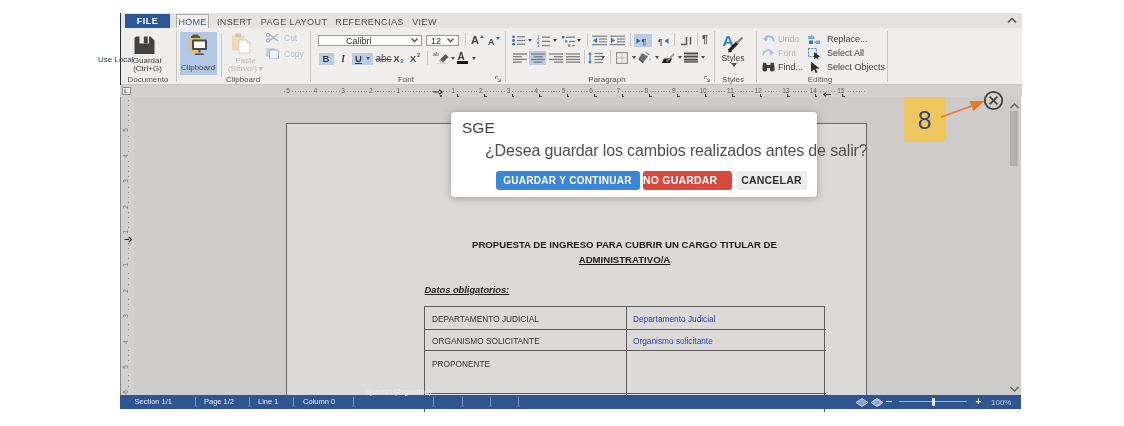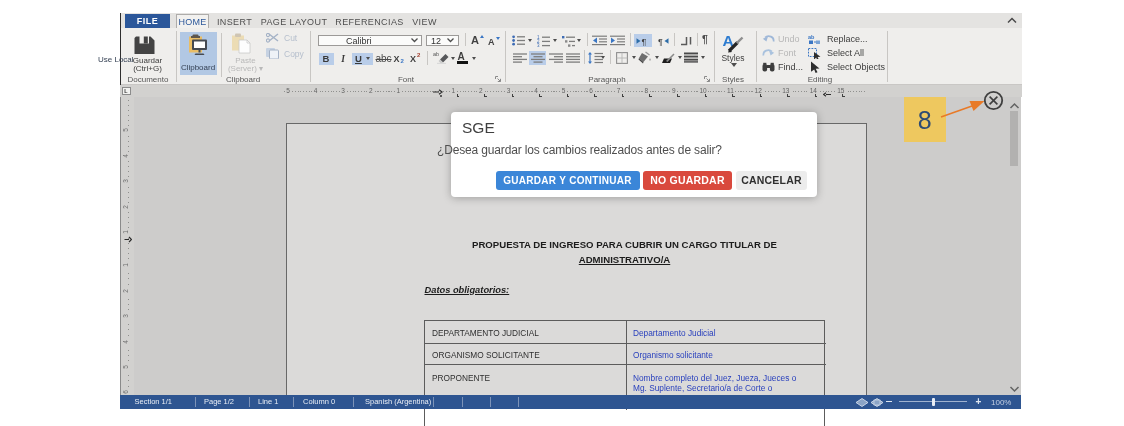--- a/index.html
+++ b/index.html
@@ -338,37 +338,36 @@
 <div class="abs" style="left:121.5px;top:312px;width:8px;height:8px;font-size:6.5px;line-height:8px;color:#6f6f6f;background:#d2d1cf;text-align:center;transform:rotate(-90deg)">3</div>
 <div class="abs" style="left:121.5px;top:337.5px;width:8px;height:8px;font-size:6.5px;line-height:8px;color:#6f6f6f;background:#d2d1cf;text-align:center;transform:rotate(-90deg)">4</div>
 <div class="abs" style="left:121.5px;top:363px;width:8px;height:8px;font-size:6.5px;line-height:8px;color:#6f6f6f;background:#d2d1cf;text-align:center;transform:rotate(-90deg)">5</div>
 <div class="abs" style="left:121.5px;top:388.4px;width:8px;height:8px;font-size:6.5px;line-height:8px;color:#6f6f6f;background:#d2d1cf;text-align:center;transform:rotate(-90deg)">6</div>
 <svg class="abs" style="left:123.5px;top:236px" width="8" height="7" viewBox="0 0 8 7">
     <path d="M0.5 3.5 L5 3.5 M5 1 L7.5 3.5 L5 6" stroke="#2b2b2b" stroke-width="1.2" fill="none"></path>
   </svg>
 <div class="abs" style="left:286px;top:123px;width:581px;height:272px;background:#dbdad9;border:1px solid #686868;border-bottom:none;box-sizing:border-box"></div>
 <div class="abs" style="left:424px;top:236.5px;width:401px;text-align:center;font-size:9.6px;line-height:15px;font-weight:bold;color:#1c1c1c"><span style="">PROPUESTA DE INGRESO PARA CUBRIR UN CARGO TITULAR DE</span><br><span style="text-decoration:underline">ADMINISTRATIVO/A</span></div>
 <div class="abs" style="left:424.5px;top:284.5px;font-size:9.3px;line-height:11px;font-weight:bold;font-style:italic;text-decoration:underline;color:#1c1c1c">Datos obligatorios:</div>
-<div class="abs" style="left:424px;top:320px;width:401px;height:106px;border:1px solid #5c5c5c;border-bottom:none;box-sizing:border-box">
+<div class="abs" style="left:424px;top:306px;width:401px;height:106px;border:1px solid #5c5c5c;border-bottom:none;box-sizing:border-box">
 <div class="abs" style="left:200.5px;top:0;width:1px;height:89px;background:#5c5c5c"></div>
 <div class="abs" style="left:0;top:21.8px;width:401px;height:1px;background:#5c5c5c"></div>
 <div class="abs" style="left:0;top:43.3px;width:401px;height:1px;background:#5c5c5c"></div>
 <div class="abs" style="left:0;top:86.3px;width:401px;height:1px;background:#5c5c5c"></div>
 <div class="abs" style="left:7px;top:7px;font-size:8.3px;color:#2f2f2f">DEPARTAMENTO JUDICIAL</div>
 <div class="abs" style="left:208px;top:7px;font-size:8.3px;color:#2a41bd">Departamento Judicial</div>
 <div class="abs" style="left:7px;top:29px;font-size:8.3px;color:#2f2f2f">ORGANISMO SOLICITANTE</div>
 <div class="abs" style="left:208px;top:29px;font-size:8.3px;color:#2a41bd">Organismo solicitante</div>
 <div class="abs" style="left:7px;top:51.5px;font-size:8.3px;color:#2f2f2f">PROPONENTE</div>
-<div class="abs" style="left:208px;top:51.5px;width:195px;font-size:8.3px;line-height:10.6px;color:#2a41bd">Nombre completo del Juez, Jueza, Jueces o<br>Mg. Suplente, Secretario/a de Corte o<br>Director/a Oficina Corte.</div>
 </div>
 <div class="abs" style="left:450.5px;top:111.5px;width:366px;height:85px;background:#ffffff;border-radius:4px;box-shadow:0 1px 8px rgba(0,0,0,0.28)"></div>
 <div class="abs" style="left:462px;top:119.5px;font-size:15.5px;line-height:16.5px;color:#3f3f3f;white-space:nowrap;">SGE</div>
-<div class="abs" style="left:437px;top:145px;font-size:12px;line-height:11.9px;color:#4f4f4f;white-space:nowrap;letter-spacing:-0.15px">¿Desea guardar los cambios realizados antes de salir?</div>
+<div class="abs" style="left:485px;top:145px;font-size:16px;line-height:11.9px;color:#4f4f4f;white-space:nowrap;letter-spacing:-0.15px">¿Desea guardar los cambios realizados antes de salir?</div>
 <div class="abs" style="left:495.5px;top:170.5px;width:144px;height:19.5px;background:#3b86d8;border-radius:3px;color:#fff;font-size:10px;font-weight:bold;text-align:center;line-height:19.5px;letter-spacing:0.3px">GUARDAR Y CONTINUAR</div>
-<div class="abs" style="left:643px;top:170.5px;width:89px;height:19.5px;background:#d9493d;border-radius:3px;color:#fff;font-size:10.5px;font-weight:bold;text-align:center;line-height:19.5px;letter-spacing:0.2px">NO GUARDAR</div>
+<div class="abs" style="left:643px;top:170.5px;width:89px;height:19.5px;background:#d9493d;border-radius:3px;color:#fff;font-size:10.5px;font-weight:bold;text-align:left;line-height:19.5px;letter-spacing:0.2px">NO GUARDAR</div>
 <div class="abs" style="left:736px;top:170.5px;width:71px;height:19.5px;background:#ececec;border-radius:3px;color:#2f2f2f;font-size:10.5px;font-weight:bold;text-align:center;line-height:19.5px;letter-spacing:0.2px">CANCELAR</div>
 <div class="abs" style="left:904px;top:97px;width:41.5px;height:45px;background:#eec85f;color:#2d4b73;font-size:25px;text-align:center;line-height:46px">8</div>
 <svg class="abs" style="left:938px;top:94px" width="50" height="26" viewBox="0 0 50 26">
     <line x1="3" y1="23" x2="34" y2="12" stroke="#e87a28" stroke-width="1.6"></line>
     <polygon points="46.5,7 35.5,17.1 31.5,6.9" fill="#e87a28"></polygon>
   </svg>
 <svg class="abs" style="left:983px;top:89.5px" width="21" height="21" viewBox="0 0 21 21">
     <circle cx="10.5" cy="10.5" r="8.7" fill="none" stroke="#3f3f3f" stroke-width="1.8"></circle>
     <line x1="6.6" y1="6.6" x2="14.4" y2="14.4" stroke="#3f3f3f" stroke-width="1.6"></line>
     <line x1="14.4" y1="6.6" x2="6.6" y2="14.4" stroke="#3f3f3f" stroke-width="1.6"></line>
@@ -378,21 +377,21 @@
   </svg>
 <div class="abs" style="left:1009.5px;top:111px;width:8px;height:55px;background:#b2b1b0"></div>
 <svg class="abs" style="left:1008.5px;top:385px" width="11" height="8" viewBox="0 0 11 8">
     <path d="M1.5 2 L5.5 6 L9.5 2" fill="none" stroke="#636363" stroke-width="1.5"></path>
   </svg>
 <div class="abs" style="left:120px;top:395px;width:901px;height:13.5px;background:#2e5591"></div>
 <div class="abs" style="left:134.5px;top:398px;font-size:7.5px;line-height:8.5px;color:#e8edf5;white-space:nowrap;">Section 1/1</div>
 <div class="abs" style="left:204px;top:398px;font-size:7.5px;line-height:8.5px;color:#e8edf5;white-space:nowrap;">Page 1/2</div>
 <div class="abs" style="left:258px;top:398px;font-size:7.5px;line-height:8.5px;color:#e8edf5;white-space:nowrap;">Line 1</div>
 <div class="abs" style="left:303px;top:398px;font-size:7.5px;line-height:8.5px;color:#e8edf5;white-space:nowrap;">Column 0</div>
-<div class="abs" style="left:365px;top:398px;font-size:7.5px;line-height:8.5px;color:#e8edf5;white-space:nowrap;">Spanish (Argentina)</div>
+<div class="abs" style="left:365px;top:388px;font-size:7.5px;line-height:8.5px;color:#e8edf5;white-space:nowrap;">Spanish (Argentina)</div>
 <div class="abs" style="left:194.5px;top:396.5px;width:1px;height:10.5px;background:#7d93b8"></div>
 <div class="abs" style="left:249px;top:396.5px;width:1px;height:10.5px;background:#7d93b8"></div>
 <div class="abs" style="left:292.5px;top:396.5px;width:1px;height:10.5px;background:#7d93b8"></div>
 <div class="abs" style="left:353px;top:396.5px;width:1px;height:10.5px;background:#7d93b8"></div>
 <div class="abs" style="left:433px;top:396.5px;width:1px;height:10.5px;background:#7d93b8"></div>
 <div class="abs" style="left:461.5px;top:396.5px;width:1px;height:10.5px;background:#7d93b8"></div>
 <div class="abs" style="left:490px;top:396.5px;width:1px;height:10.5px;background:#7d93b8"></div>
 <div class="abs" style="left:518px;top:396.5px;width:1px;height:10.5px;background:#7d93b8"></div>
 <svg class="abs" style="left:855px;top:397.5px" width="30" height="9" viewBox="0 0 30 9">
     <path d="M7 0.5 L13 4.5 L7 8.5 L1 4.5 Z" fill="#8ba4c6" stroke="#dfe6f0" stroke-width="0.8"></path>

